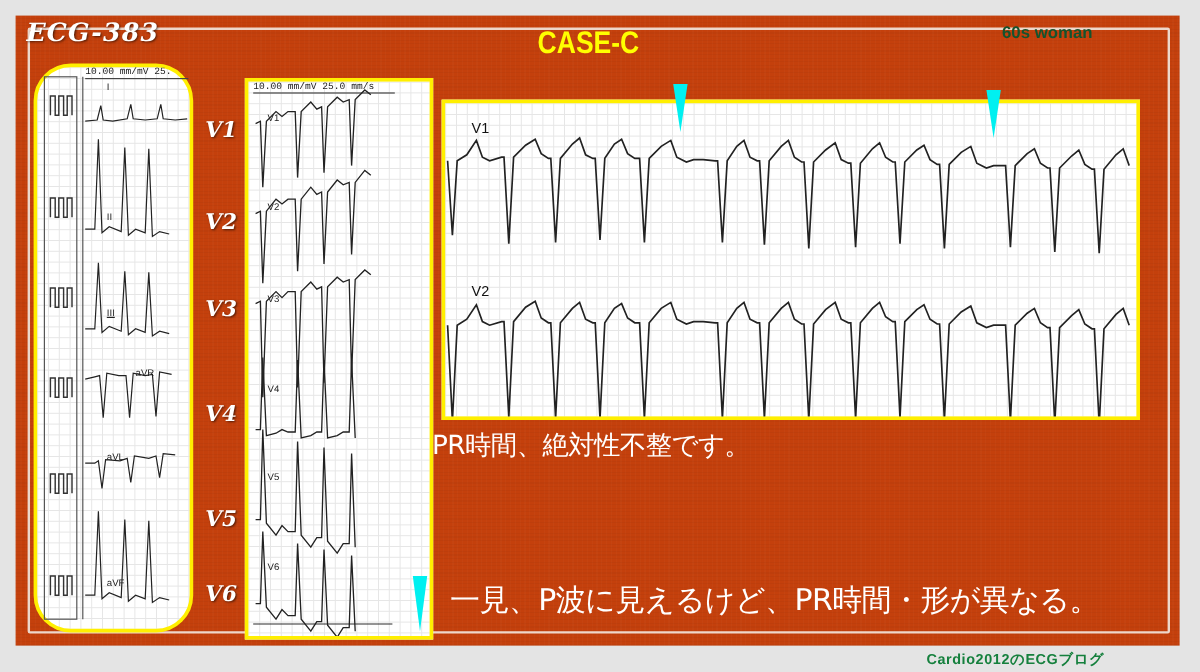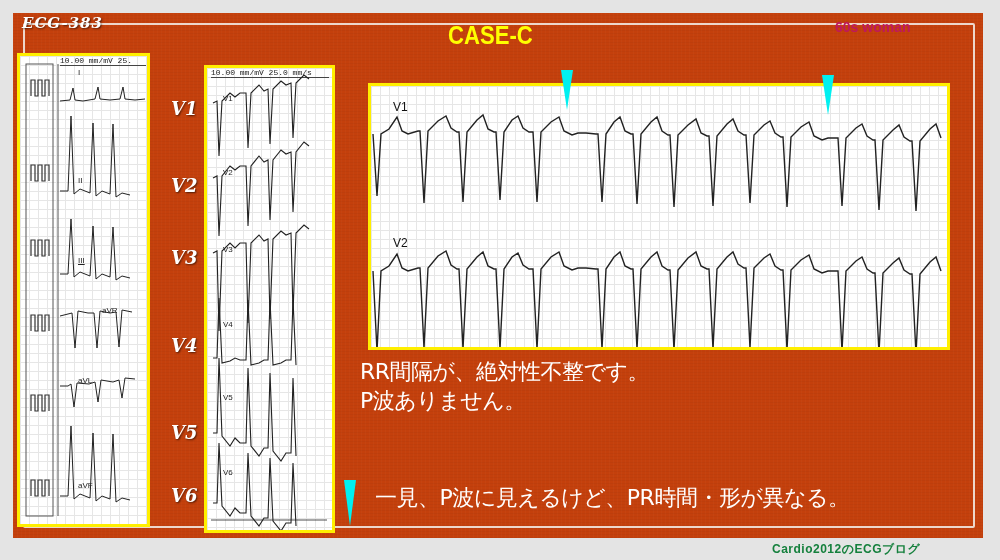--- a/index.html
+++ b/index.html
@@ -14,41 +14,41 @@
     background-image: repeating-linear-gradient(0deg, rgba(0,0,0,0.03) 0 1px, transparent 1px 3px),
                       repeating-linear-gradient(90deg, rgba(255,255,255,0.02) 0 1px, transparent 1px 4px);
   }
   .inner-line {
     position:absolute; left:10px; top:10px; right:8px; bottom:10px;
     border:2px solid #f2e8e0; border-radius:2px; opacity:0.9;
   }
   .ecg-id {
     position:absolute; left:22px; top:14px;
     font-family:"DejaVu Serif", serif; font-style:italic; font-weight:bold;
-    font-size:15px; color:#ffffff; letter-spacing:1px;
+    font-size:21px; color:#ffffff; letter-spacing:1px;
     text-shadow:1px 1px 2px rgba(0,0,0,0.6);
   }
   .case-title {
     position:absolute; left:448px; top:20px;
     font-family:"Liberation Sans", sans-serif; font-weight:bold;
     font-size:26px; color:#ffff00; transform:scaleX(0.85); transform-origin:left top;
   }
   .patient {
     position:absolute; left:835px; top:19px;
-    font-weight:bold; font-size:14px; color:#be185d;
+    font-weight:bold; font-size:14px; color:#14532d;
   }
   .panel {
     position:absolute; background:#ffffff; border:3px solid #ffef00;
     background-image:
       linear-gradient(#e6e6e6 1px, transparent 1px),
       linear-gradient(90deg, #e6e6e6 1px, transparent 1px);
     background-size:9px 9px;
   }
   .panel svg { position:absolute; left:0; top:0; }
-  .p1 { left:17px; top:53px; width:127px; height:468px; }
+  .p1 { left:28px; top:53px; width:127px; height:468px;border-radius:31px; }
   .p2 { left:191px; top:53px; width:107px; height:468px; }
   .lead-label {
     position:absolute; font-family:"DejaVu Serif", serif; font-style:italic;
     font-weight:bold; font-size:18px; color:#fff; text-shadow:1px 1px 2px rgba(0,0,0,0.6);
   }
   .strip-header {
     position:absolute; font-family:"Liberation Mono", monospace; font-size:8px; color:#222;
     white-space:nowrap; overflow:hidden; border-bottom:1px solid #444;
   }
   .small-lead { position:absolute; font-size:8px; color:#222; }
@@ -56,21 +56,21 @@
   .marker {
     position:absolute; width:0; height:0;
     border-left:6px solid transparent; border-right:6px solid transparent;
     border-top:40px solid #00f0f0;
   }
   .notes {
     position:absolute; left:360px; top:357px; color:#fff; font-size:22px; line-height:29px;
     font-family:"DejaVu Sans", sans-serif; letter-spacing:-0.5px;
   }
   .note2 {
-    position:absolute; left:375px; top:483px; color:#fff; font-size:22px;
+    position:absolute; left:375px; top:483px; color:#fff; font-size:25px;
     font-family:"DejaVu Sans", sans-serif; letter-spacing:-0.5px;
   }
   .legend-marker {
     position:absolute; left:344px; top:480px; width:0; height:0;
     border-left:6px solid transparent; border-right:6px solid transparent;
     border-top:46px solid #00f0f0;
   }
   .credit {
     position:absolute; left:772px; top:541px; font-size:12px; font-weight:bold;
     color:#15803d; letter-spacing:0.5px;
@@ -117,21 +117,21 @@
   <div class="small-lead" style="left:58px;top:425px;">aVF</div>
 </div>
 
 <div class="lead-label" style="left:171px;top:98px;">V1</div>
 <div class="lead-label" style="left:171px;top:175px;">V2</div>
 <div class="lead-label" style="left:171px;top:247px;">V3</div>
 <div class="lead-label" style="left:171px;top:335px;">V4</div>
 <div class="lead-label" style="left:171px;top:422px;">V5</div>
 <div class="lead-label" style="left:171px;top:485px;">V6</div>
 
-<div class="panel p2" style="left:204px;top:65px;width:125px;height:462px;">
+<div class="panel p2" style="left:204px;top:65px;width:125px;height:462px;padding-left:26px;">
   <div class="strip-header" style="left:4px;top:0;width:118px;">10.00 mm/mV  25.0 mm/s</div>
   <svg width="125" height="462">
     <g fill="none" stroke="#222" stroke-width="1.1">
       <path d="M6 35 l4 -2 l2 55 l3 -55 l8 -8 l5 4 l5 -4 l6 0 l2 55 l3 -55 l8 -8 l5 6 l4 -2 l2 55 l3 -55 l8 -8 l5 4 l5 -2 l2 55 l3 -55 l8 -8 l5 4"></path>
       <path d="M6 110 l4 -2 l2 60 l3 -60 l8 -10 l5 4 l5 -4 l6 0 l2 60 l3 -60 l8 -10 l5 6 l4 -2 l2 60 l3 -60 l8 -10 l5 4 l5 -2 l2 60 l3 -60 l8 -10 l5 4"></path>
       <path d="M6 185 l4 -2 l2 80 l3 -80 l8 -8 l5 5 l5 -5 l6 0 l2 80 l3 -80 l8 -8 l5 6 l4 -2 l2 80 l3 -80 l8 -8 l5 4 l5 -2 l2 80 l3 -80 l8 -8 l5 4"></path>
       <path d="M6 290 l4 0 l2 -60 l3 65 l8 -2 l5 -3 l5 2 l6 0 l2 -60 l3 65 l8 -2 l5 -3 l4 0 l2 -60 l3 65 l8 -2 l5 -3 l5 0 l2 -60 l3 65"></path>
       <path d="M6 365 l4 0 l2 -75 l3 78 l8 10 l5 -8 l5 5 l6 0 l2 -75 l3 78 l8 10 l5 -8 l4 0 l2 -75 l3 78 l8 10 l5 -8 l5 0 l2 -75 l3 78"></path>
       <path d="M6 435 l4 0 l2 -60 l3 63 l8 10 l5 -8 l5 5 l6 0 l2 -60 l3 63 l8 10 l5 -8 l4 0 l2 -60 l3 63 l8 10 l5 -8 l5 0 l2 -60 l3 63"></path>
       <path d="M4 452 h116" stroke-width="0.8"></path>
@@ -153,19 +153,18 @@
     </g>
   </svg>
   <div class="big-lead" style="left:22px;top:14px;">V1</div>
   <div class="big-lead" style="left:22px;top:150px;">V2</div>
 </div>
 
 <div class="marker" style="left:561px;top:70px;"></div>
 <div class="marker" style="left:822px;top:75px;"></div>
 
 <div class="notes">
-  <div>RR間隔が、絶対性不整です。</div>
-  <div>P波ありません。</div>
+  <div>PR時間、絶対性不整です。</div>
 </div>
 <div class="legend-marker"></div>
 <div class="note2">一見、P波に見えるけど、PR時間・形が異なる。</div>
 
 <div class="credit">Cardio2012のECGブログ</div>
 
 </body></html>

